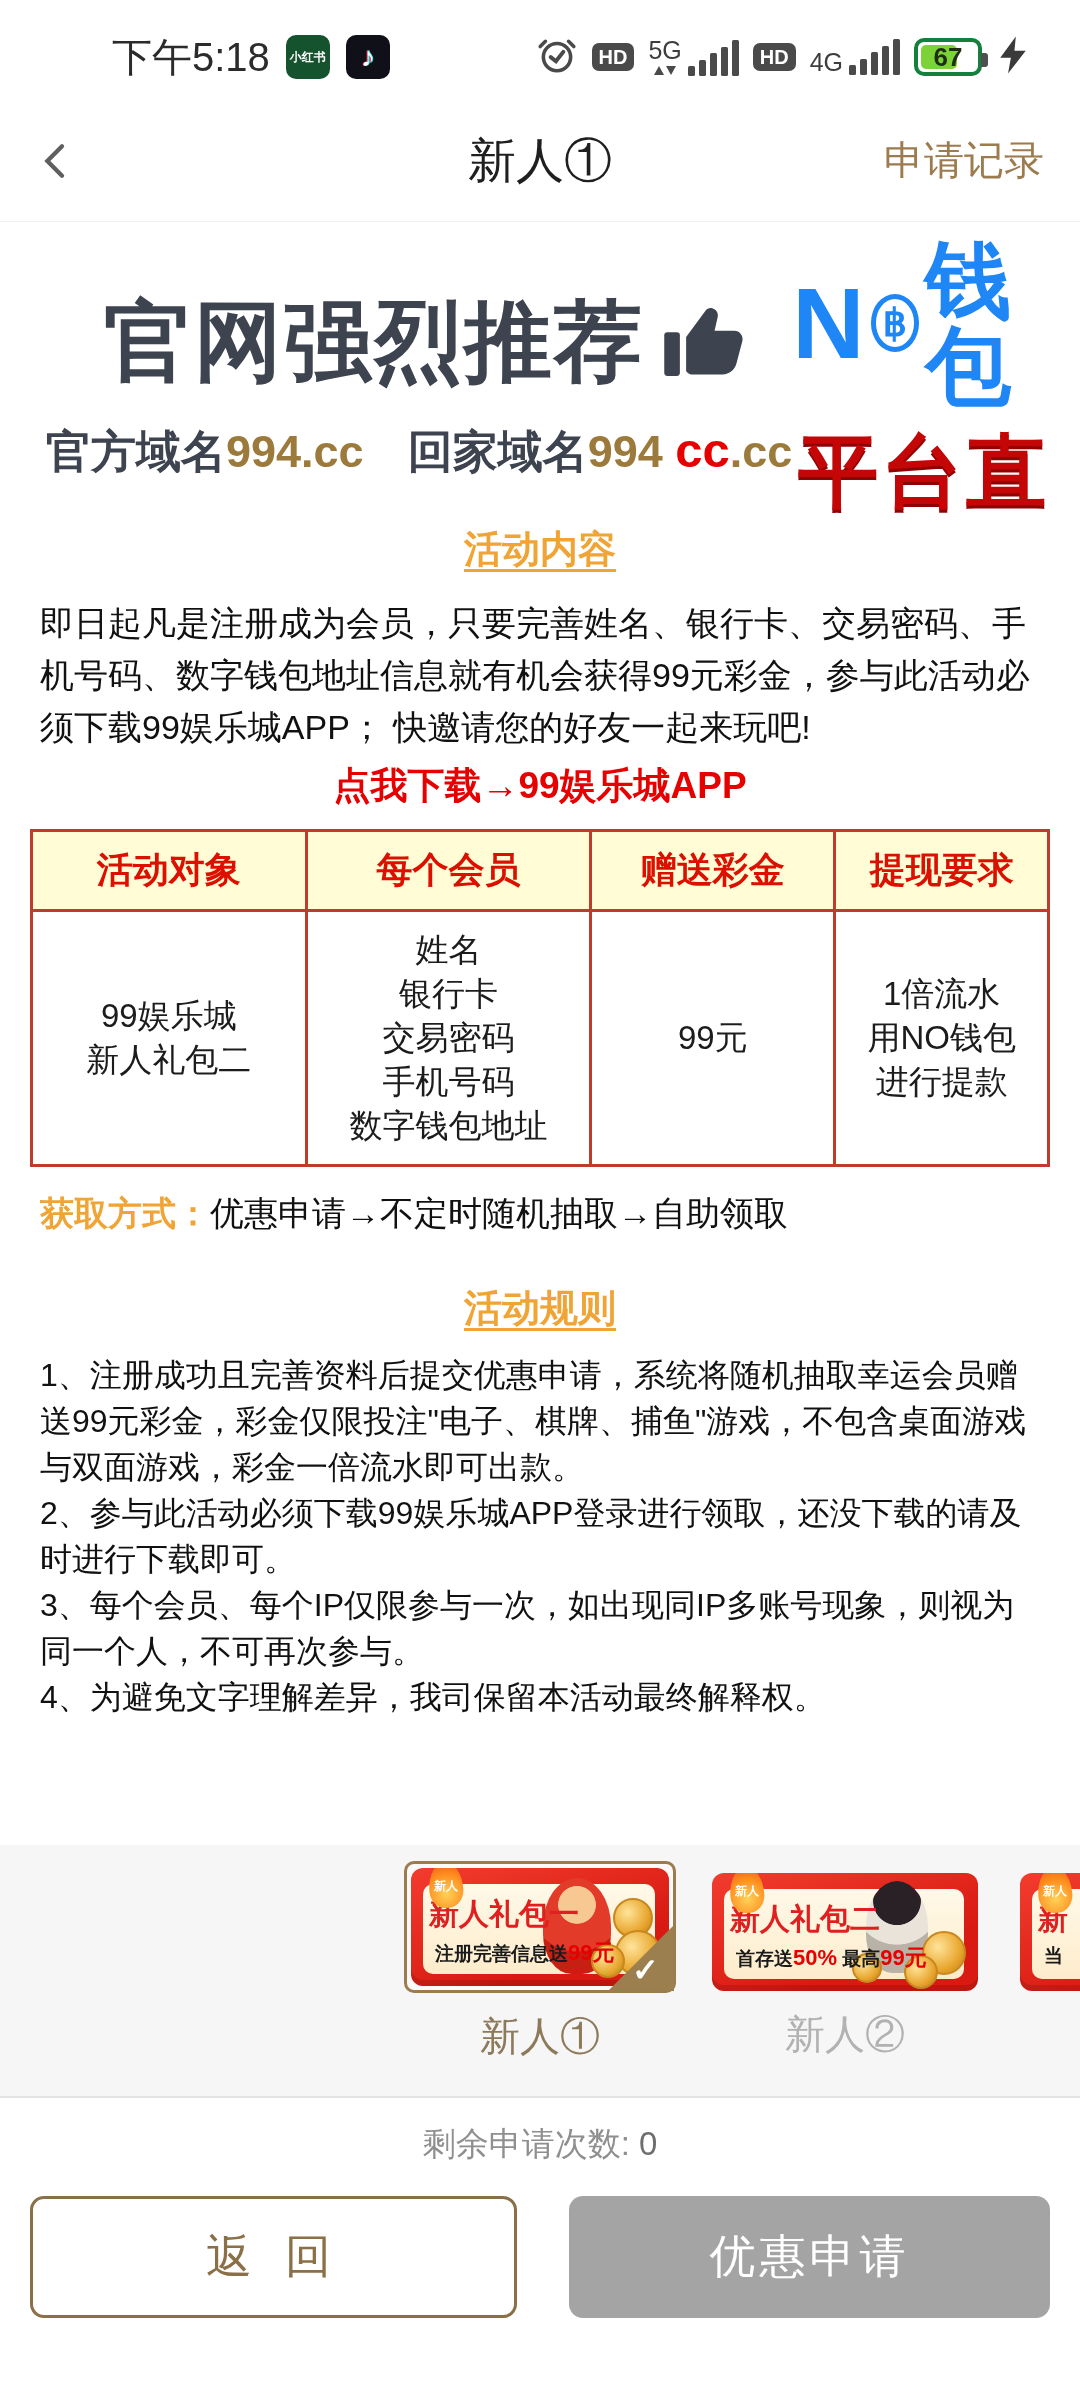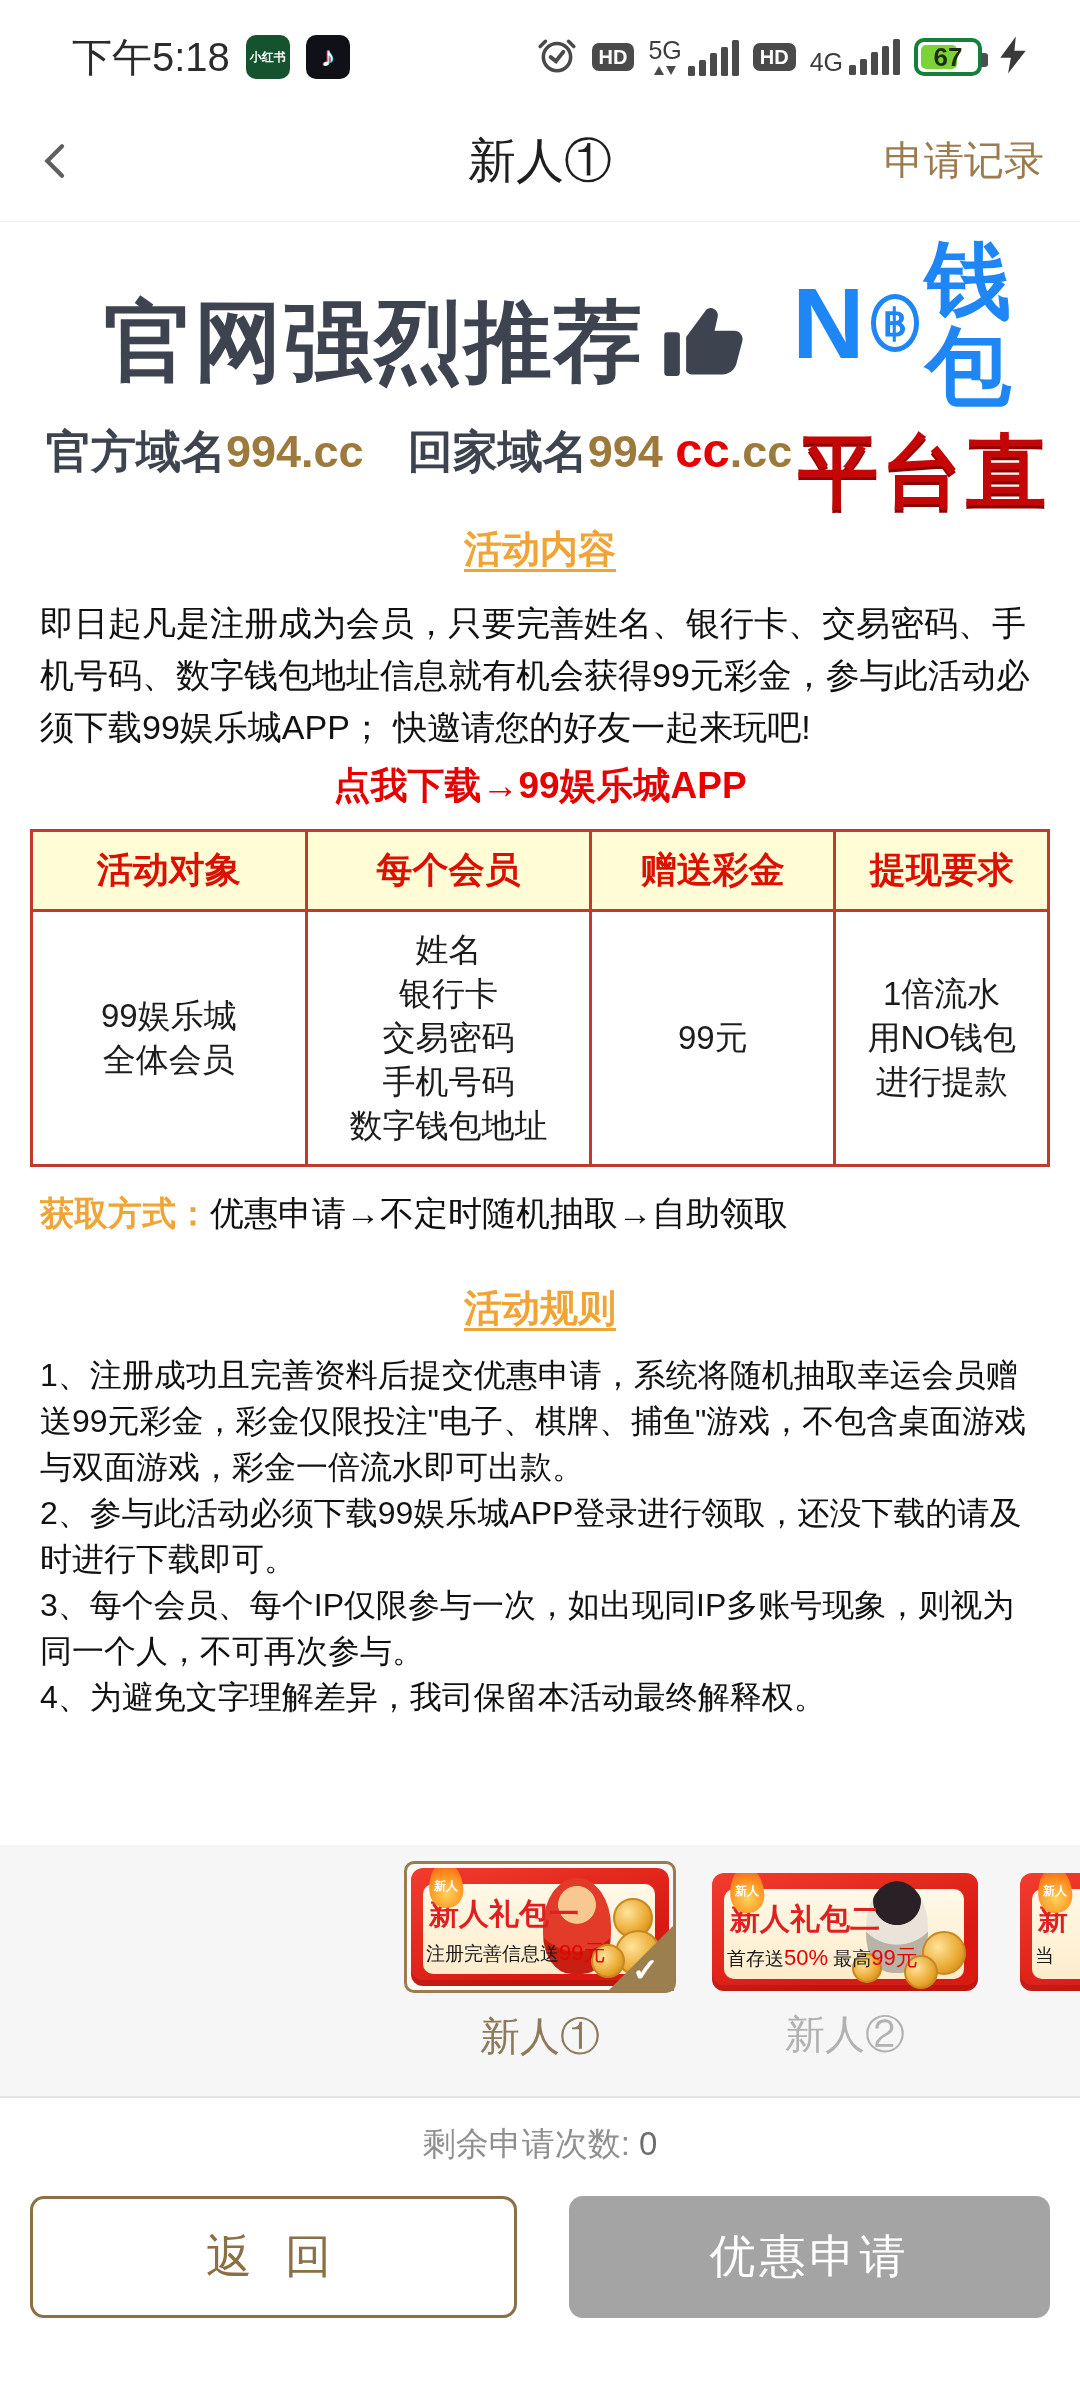--- a/index.html
+++ b/index.html
@@ -7,21 +7,21 @@
   body { font-family: "Liberation Sans", sans-serif; }
   .page {
     position: relative; width: 1080px; height: 2400px;
     background: #ffffff; overflow: hidden; margin: 0 auto;
     color: #1a1a1a;
   }
 
   
   .status-bar {
     height: 100px; display: flex; justify-content: space-between;
-    align-items: center; padding: 14px 50px 0 72px;
+    align-items: center; padding: 14px 50px 0 112px;
   }
   .sb-left { display: flex; align-items: center; gap: 16px; }
   .sb-time { font-size: 40px; color: #2b2b2b; }
   .app-badge {
     width: 44px; height: 44px; border-radius: 10px;
     display: flex; align-items: center; justify-content: center;
     color: #fff; font-weight: bold;
   }
   .app-badge.xhs { background: #14532d; font-size: 12px; letter-spacing: 0; }
   .app-badge.dy  { background: #101018; font-size: 28px;
@@ -100,21 +100,21 @@
   .cw1 { left: 404px; top: 16px; width: 272px; }
   .cw2 { left: 712px; top: 28px; width: 266px; }
   .cw3 { left: 1020px; top: 28px; width: 266px; }
   .card-outer-sel { border: 3px solid #9c7b4e; border-radius: 10px; padding: 4px; background: #fbfaf8; position: relative; }
   .promo-card { position: relative; height: 118px; border-radius: 12px;
     background: linear-gradient(160deg, #f23c2e, #d81a12 70%); overflow: hidden;
     box-shadow: inset 0 -6px 0 rgba(0,0,0,.12); }
   .card-panel { position: absolute; left: 12px; top: 16px; right: 14px; bottom: 12px; border-radius: 10px;
     background: linear-gradient(180deg, #fff9e8, #fdeccb); }
   .card-title { position: absolute; left: 18px; top: 26px; font-size: 30px; font-weight: 900; color: #e02020; z-index: 2; }
-  .card-sub { position: absolute; left: 15px; top: 70px; font-size: 19px; font-weight: 400; color: #1a1a1a; z-index: 2; white-space: nowrap; text-align: right; }
+  .card-sub { position: absolute; left: 24px; top: 70px; font-size: 19px; font-weight: 700; color: #1a1a1a; z-index: 2; white-space: nowrap; text-align: right; }
   .card-sub .red { color: #e60000; font-size: 22px; }
   .flame { position: absolute; left: 12px; top: -6px; z-index: 3; width: 46px; height: 50px; }
   .flame .fl-body { position: absolute; inset: 0 6px 4px 6px; background: radial-gradient(circle at 50% 70%, #ffd257, #ff8d1f 55%, #f04b1f);
     border-radius: 50% 50% 46% 46% / 62% 62% 40% 40%; transform: rotate(-4deg); }
   .flame .fl-text { position: absolute; left: 0; right: 0; top: 16px; text-align: center;
     font-size: 12px; font-weight: bold; color: #fff; z-index: 2; }
   .coin { position: absolute; border-radius: 50%;
     background: radial-gradient(circle at 35% 35%, #ffe49a, #e8a62e 62%, #b97a14);
     border: 2px solid #c9881f; z-index: 1; }
   .figure { position: absolute; border-radius: 50% 50% 42% 42%; z-index: 1; }
@@ -251,21 +251,21 @@
       </colgroup>
     <tbody>
         <tr>
       <th>活动对象</th>
       <th>每个会员</th>
       <th>赠送彩金</th>
       <th>提现要求</th>
     </tr>
     <tr>
       <td>99娱乐城
-全体会员</td>
+新人礼包二</td>
       <td>姓名
 银行卡
 交易密码
 手机号码
 数字钱包地址</td>
       <td>99元</td>
       <td>1倍流水
 用NO钱包
 进行提款</td>
     </tr>

